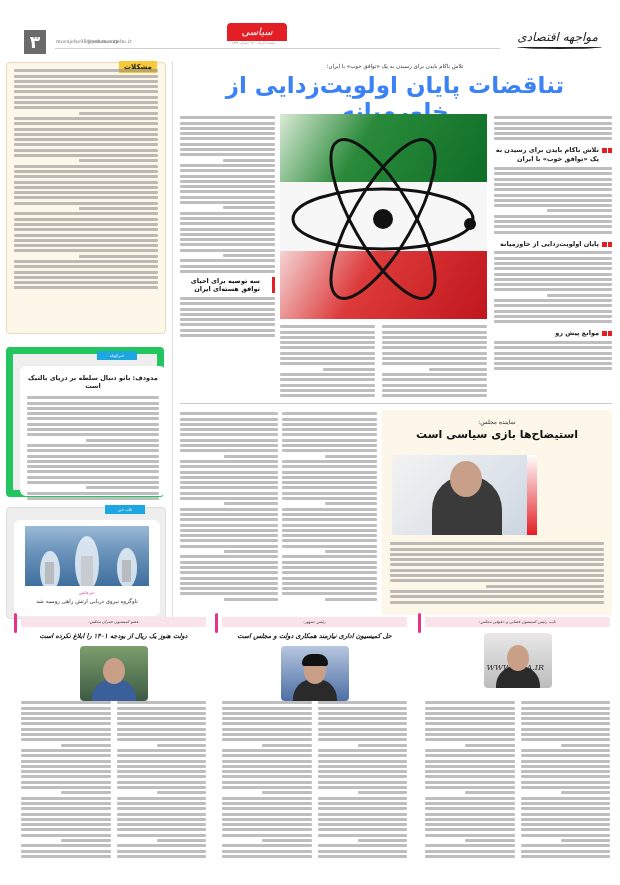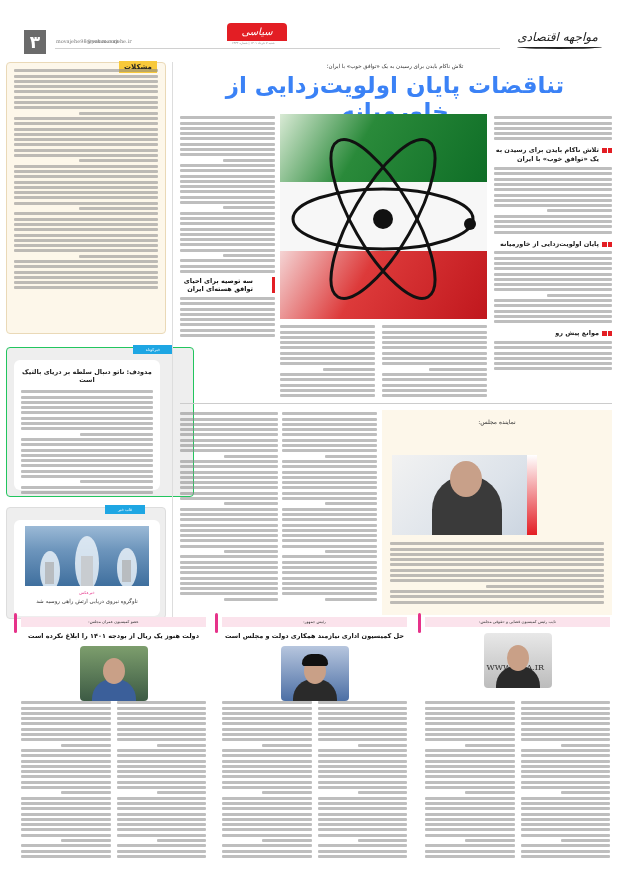--- a/index.html
+++ b/index.html
@@ -19,21 +19,21 @@
   
   .leftcol { position: absolute; left: 6px; top: 62px; width: 160px; height: 555px; }
   .analysis-box { position: absolute; left: 0; top: 0; width: 160px; height: 272px; background: #fdf7ea; border: 1px solid #ead9b7; border-radius: 4px; }
   .analysis-tag { position: absolute; right: 8px; top: -2px; width: 38px; height: 12px; background: #f8c93a; font-size: 7px; font-weight: bold; text-align: center; line-height: 12px; }
   .box-title { font-size: 7px; font-weight: bold; text-align: center; padding: 0 4px; }
   .analysis-box .box-title { margin-top: 15px; }
   .text-lines { padding: 4px 7px; }
   .tl { height: 3px; background: #888; opacity: .55; margin: 2.3px 0; border-radius: 1px; }
   .tl.s { width: 55%; margin-right: 0; }
 
-  .news-box { position: absolute; left: 0; top: 285px; width: 188px; height: 150px; background: #eee; border: 1px solid #22c55e; border-radius: 4px; }
+  .news-box { position: absolute; left: 0; top: 285px; width: 158px; height: 150px; background: #eee; border: 7px solid #22c55e; border-radius: 4px; }
   .blue-tag { position: absolute; right: 20px; top: -3px; width: 40px; height: 9px; background: #1ea6e3; color: #fff; font-size: 4px; text-align: center; line-height: 9px; }
   .inner-card { position: absolute; left: 7px; top: 12px; width: 146px; height: 130px; background: #fff; border-radius: 6px; }
   .inner-card .box-title { margin-top: 8px; font-size: 6.5px; }
 
   .photo-box { position: absolute; left: 0; top: 445px; width: 160px; height: 112px; background: #eee; border: 1px solid #ddd; border-radius: 4px; }
   .photo-card { position: absolute; left: 7px; top: 12px; width: 146px; height: 96px; background: #fff; border-radius: 6px; }
   .ship-photo { position: absolute; left: 11px; top: 6px; width: 124px; height: 60px; background: linear-gradient(180deg,#9bb9d6 0%,#6d95bc 40%,#3f6f9e 100%); overflow: hidden; }
   .ship-wake { position: absolute; background: #e9f1f8; opacity: .85; border-radius: 50%; }
   .photo-credit { position: absolute; left: 0; right: 0; top: 70px; text-align: center; font-size: 4px; color: #e6338a; }
   .photo-caption { position: absolute; left: 0; right: 0; top: 78px; text-align: center; font-size: 5.5px; color: #333; }
@@ -50,40 +50,40 @@
   .atom-svg { position: absolute; left: 0; top: 0; width: 100%; height: 100%; }
 
   .col { position: absolute; }
   .col-a { left: 180px; top: 114px; width: 95px; }
   .col-b { left: 494px; top: 114px; width: 118px; }
   .col-c { left: 280px; top: 323px; width: 95px; }
   .col-d { left: 382px; top: 323px; width: 105px; }
 
   .subhead { font-size: 6.5px; font-weight: bold; margin: 6px 0 3px; display: flex; align-items: flex-start; gap: 3px; line-height: 1.35; }
   .bullet { display: inline-block; width: 10px; height: 5px; flex: 0 0 10px; margin-top: 2px; background: linear-gradient(90deg,#e31e24 45%,transparent 45%,transparent 55%,#e31e24 55%); }
-  .rec-title { font-size: 6.5px; font-weight: bold; color: #111; margin: 4px 0; display: flex; gap: 19px; }
+  .rec-title { font-size: 6.5px; font-weight: bold; color: #111; margin: 4px 0; display: flex; gap: 12px; }
   .rec-bar { width: 3px; background: #e31e24; flex: 0 0 3px; }
 
   .hr-section { position: absolute; left: 180px; right: 8px; top: 403px; border-top: 1px solid #ccc; }
 
   
   .interview { position: absolute; left: 382px; top: 410px; width: 230px; height: 205px; background: #fdf7ea; }
   .iv-kicker { text-align: center; font-size: 6px; margin-top: 8px; color: #333; }
   .iv-title { text-align: center; font-size: 11px; font-weight: bold; margin-top: 3px; color: #111; }
   .iv-photo { position: absolute; left: 10px; top: 45px; width: 145px; height: 80px; background: linear-gradient(135deg,#f2f2f2 0%,#dde3ea 60%,#c9d3df 100%); overflow: hidden; }
   .iv-person { position: absolute; left: 40px; bottom: 0; width: 70px; height: 60px; background: #3a3a3a; border-radius: 35px 35px 0 0; }
   .iv-head { position: absolute; left: 58px; top: 6px; width: 32px; height: 36px; background: #c8a089; border-radius: 50%; }
   .iv-flag { position: absolute; right: 0; top: 0; width: 10px; height: 80px; background: linear-gradient(#fff,#e31e24); }
   .iv-text { position: absolute; left: 8px; top: 130px; width: 214px; }
   .col-mid1 { left: 282px; top: 410px; width: 95px; }
   .col-mid2 { left: 180px; top: 410px; width: 98px; }
 
   
   .bottom { position: absolute; left: 0; top: 617px; width: 620px; height: 268px; }
-  .b-card { position: absolute; top: 0; width: 185px; height: 268px; }
+  .b-card { position: absolute; top: 0; width: 185px; height: 268px; font-style: italic; }
   .b-card.c1 { right: 10px; }
   .b-card.c2 { right: 213px; }
   .b-card.c3 { right: 414px; }
   .b-label { height: 10px; background: #fbe3ec; font-size: 4px; text-align: center; line-height: 10px; color: #333; }
   .b-accent { position: absolute; left: -7px; top: -4px; width: 3px; height: 20px; background: #e6338a; border-radius: 2px; }
   .b-title { font-size: 6.5px; font-weight: bold; text-align: center; margin-top: 5px; color: #111; }
   .b-photo { position: relative; margin: 6px auto 0; width: 68px; height: 55px; overflow: hidden; border-radius: 4px; }
   .b-photo.p1 { background: linear-gradient(#e8e8e8,#bcbcbc); }
   .b-photo.p2 { background: linear-gradient(#b7c6de,#4c6fa5); }
   .b-photo.p3 { background: linear-gradient(#7d9e6d,#3c5a44); }
@@ -439,20 +439,21 @@
     <div class="tl"></div>
     <div class="tl"></div>
     <div class="tl"></div>
     <div class="tl"></div>
     <div class="tl"></div>
     <div class="tl"></div>
     <div class="tl s"></div>
   </div>
 <div class="interview">
   <div class="iv-kicker">نماینده مجلس:</div>
+  <div class="iv-title">استیضاح‌ها بازی سیاسی است</div>
   <div class="iv-photo">
     <div class="iv-person"></div>
     <div class="iv-head"></div>
     <div class="iv-flag"></div>
   </div>
   <div class="iv-text" id="iv-lines">
       <div class="tl"></div>
       <div class="tl"></div>
       <div class="tl"></div>
       <div class="tl"></div>

